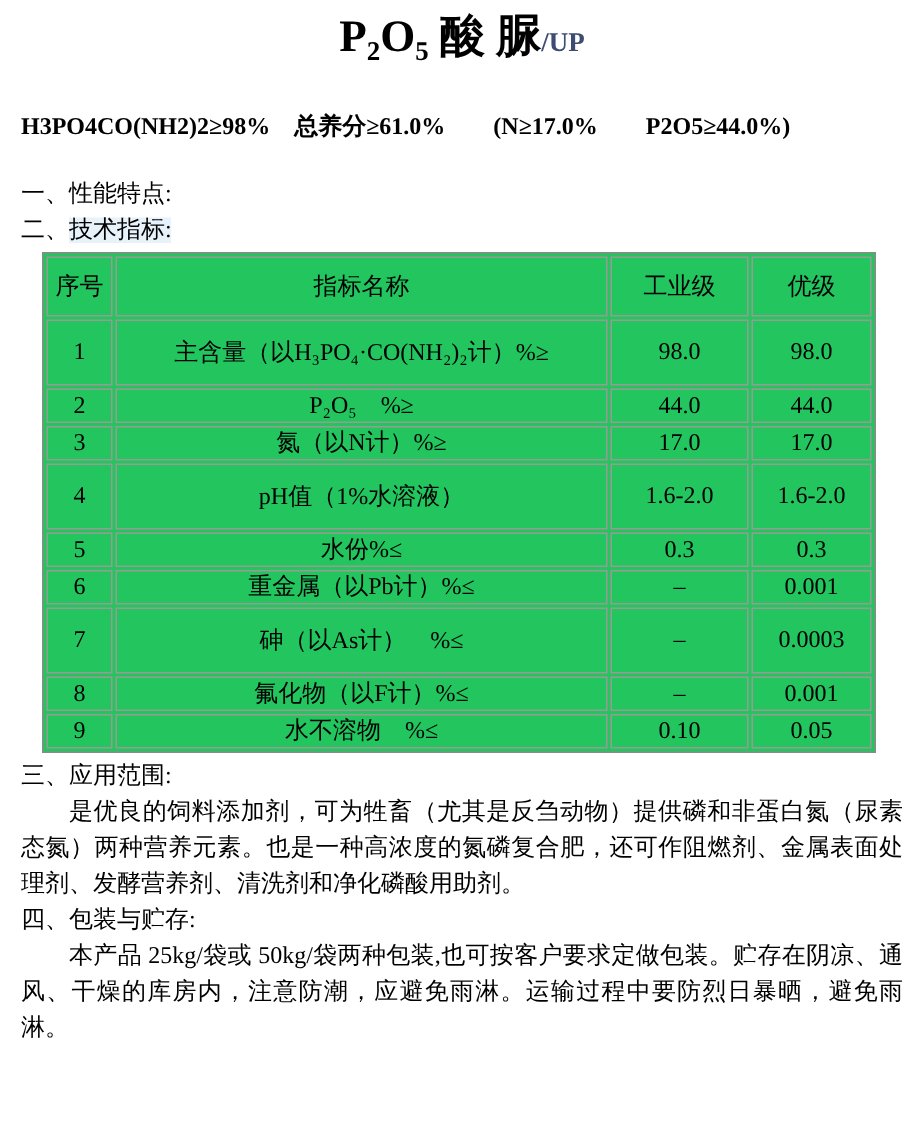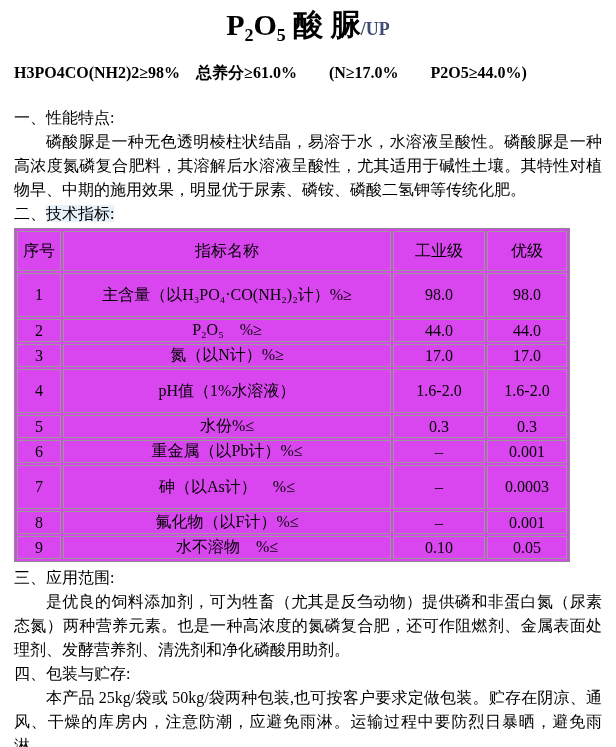--- a/index.html
+++ b/index.html
@@ -19,21 +19,21 @@
     line-height: 42px;
     white-space: pre;
   }
   .title-suffix {
     font-size: 18px;
     font-weight: bold;
     color: var(--accent, #3d4c70);
   }
 
   .formula {
-    margin-top: 12px;
+    margin-top: 25px;
     font-weight: bold;
     font-size: 16px;
     white-space: pre;
     line-height: 22px;
   }
 
   .sec-heading {
     font-size: 16px;
     line-height: 24px;
     margin-top: 0;
@@ -47,23 +47,23 @@
     line-height: 24px;
     font-size: 16px;
     text-align: justify;
   }
 
   table.spec {
     border-collapse: separate;
     border-spacing: 2px;
     table-layout: fixed;
     width: 556px;
-    margin: 2px 0 2px 0;
+    margin: 2px 0 2px 14px;
     border: 1px solid var(--tborder, #8a8a8a);
-    background: #d946ef;
+    background: #22c55e;
     font-family: Liberation Serif, serif;
   }
   table.spec th, table.spec td {
     border: 1px solid #9a9a94;
     text-align: center;
     vertical-align: middle;
     font-weight: normal;
     font-size: 16px;
     padding: 0 2px;
     overflow: hidden;
@@ -79,21 +79,20 @@
 <body>
 
 <div class="doc">
 
   <div class="title-line"><span>P₂O₅ 酸 脲</span><span class="title-suffix">/UP</span></div>
 
   <div class="formula">H3PO4CO(NH2)2≥98%　总养分≥61.0%　　(N≥17.0%　　P2O5≥44.0%)</div>
 
   <div>
     <div class="sec-heading sec-first"><span>一、</span><span>性能特点:</span></div>
-    <p class="para">磷酸脲是一种无色透明棱柱状结晶，易溶于水，水溶液呈酸性。磷酸脲是一种高浓度氮磷复合肥料，其溶解后水溶液呈酸性，尤其适用于碱性土壤。其特性对植物早、中期的施用效果，明显优于尿素、磷铵、磷酸二氢钾等传统化肥。</p>
   </div>
 
   <div>
     <div class="sec-heading"><span>二、</span><span class="hl">技术指标:</span></div>
 
     <div class="tbl-wrap">
       <table class="spec">
         <colgroup>
           <col style="width:44px">
           <col style="width:328px">

